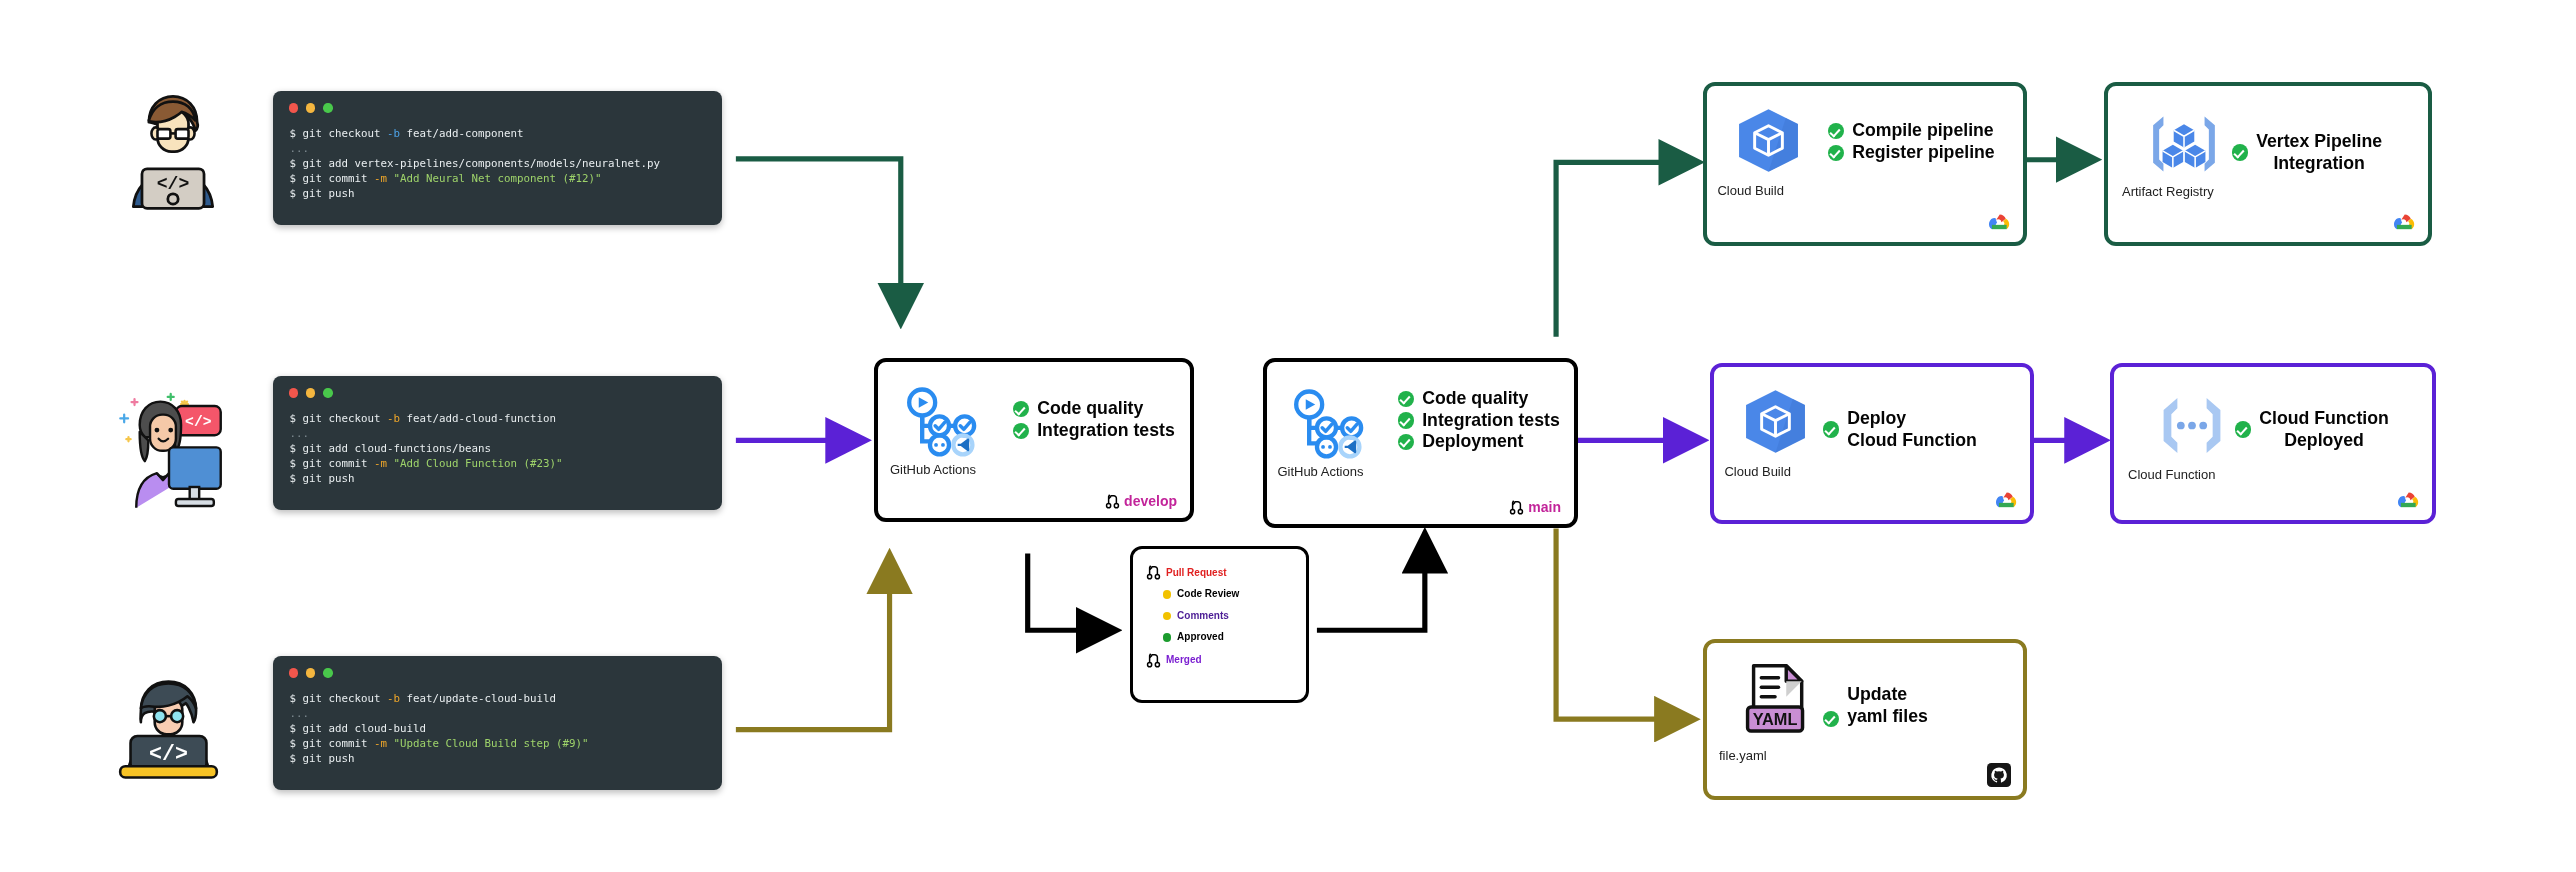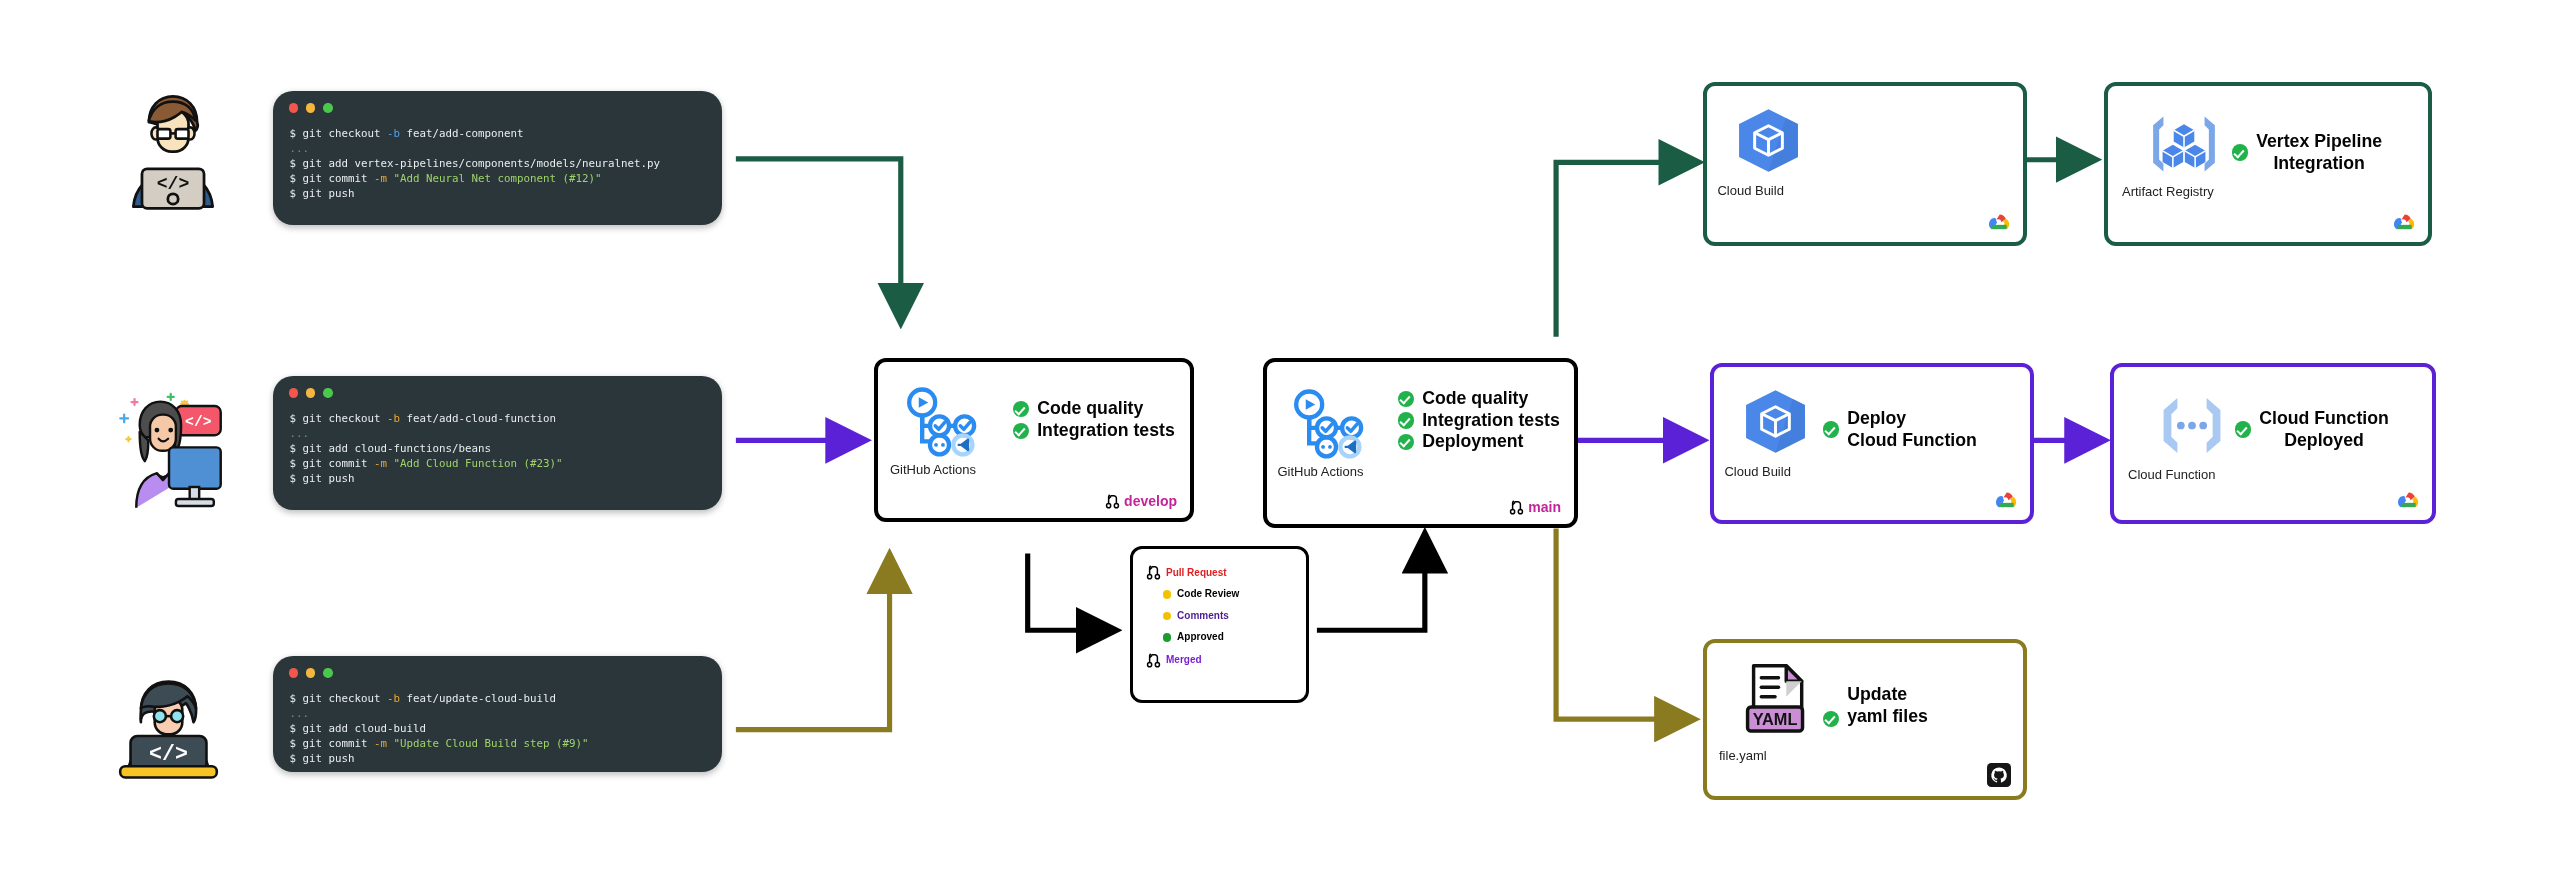--- a/index.html
+++ b/index.html
@@ -2,21 +2,21 @@
 <html style="font-size:14px"><head>
 <meta charset="utf-8">
 <style>
   html,body{margin:0;padding:0;background:#fff;}
   body{width:2576px;height:872px;position:relative;overflow:hidden;
        font-family:"Liberation Sans",sans-serif;}
   .stage{position:absolute;left:0;top:0;width:2576px;height:872px;}
   .abs{position:absolute;}
 
   
-  .term{position:absolute;background:#2b363b;border-radius:20px;
+  .term{position:absolute;background:#2b363b;border-radius:8px;
         box-shadow:0 2.6px 6px rgba(0,0,0,.25);}
   .dots{position:absolute;left:15.5px;top:12px;display:flex;gap:7.8px;}
   .dot{width:9.5px;height:9.5px;border-radius:50%;}
   .d-r{background:#f2564c;} .d-y{background:#f4b63f;} .d-g{background:#49c84b;}
   .term pre{margin:0;position:absolute;left:16.4px;top:35px;
             font-family:"DejaVu Sans Mono","Liberation Mono",monospace;
             font-size:10.8px;line-height:15px;color:#e9eef0;white-space:pre;}
   .tk-f{color:#f0a72a;} .tk-fb{color:#4da3e8;}
   .tk-s{color:#9ed36a;} .tk-dim{color:#7d8a90;}
 
@@ -122,21 +122,21 @@
       <span class="dot d-y"></span>
       <span class="dot d-g"></span>
     </div>
     <pre><span>$ git checkout </span><span class="tk-f">-b</span><span> feat/add-cloud-function</span>
 <span class="tk-dim">...</span>
 <span>$ git add cloud-functions/beans</span>
 <span>$ git commit </span><span class="tk-f">-m</span><span class="tk-s"> "Add Cloud Function (#23)"</span>
 <span>$ git push</span></pre>
   </div>
 
-  <div class="term" id="term2" style="left:273px;top:656px;width:449px;height:116px;">
+  <div class="term" id="term2" style="left:273px;top:656px;width:449px;height:134px;">
     <div class="dots">
       <span class="dot d-r"></span>
       <span class="dot d-y"></span>
       <span class="dot d-g"></span>
     </div>
     <pre><span>$ git checkout </span><span class="tk-f">-b</span><span> feat/update-cloud-build</span>
 <span class="tk-dim">...</span>
 <span>$ git add cloud-build</span>
 <span>$ git commit </span><span class="tk-f">-m</span><span class="tk-s"> "Update Cloud Build step (#9)"</span>
 <span>$ git push</span></pre>
@@ -303,20 +303,30 @@
   <div class="card" style="left:1703px;top:82px;width:324px;height:164px;border:4.3px solid #1a5c44;">
     <div class="abs" style="left:26px;top:19px;">
       <svg width="71" height="71" viewBox="0 0 82 82">
         <path d="M41 5 L75 22 v38 L41 77 L7 60 V22 z" fill="#4a87e8"></path>
         <path d="M41 77 L75 60 V22 L61 15 Z" fill="#3f79d6" opacity=".55"></path>
         <path d="M41 24 L57 32 v18 L41 58 L25 50 V32 z" fill="none" stroke="#fff" stroke-width="3.4" stroke-linejoin="round"></path>
         <path d="M25 32 L41 40 L57 32 M41 40 v18" fill="none" stroke="#fff" stroke-width="3.4" stroke-linejoin="round"></path>
       </svg>
     </div>
     <div class="svc" style="left:10.4px;top:97px;">Cloud Build</div>
+    <div class="rows" style="left:121px;top:26px;width:199px;height:60px;">
+      <div class="row">
+        <span class="chk"></span>
+        <span class="lbl">Compile pipeline</span>
+      </div>
+      <div class="row">
+        <span class="chk"></span>
+        <span class="lbl">Register pipeline</span>
+      </div>
+    </div>
     <div class="abs" style="right:12px;bottom:8.6px;">
       <svg width="26" height="22.5" viewBox="0 0 30 26">
         <path d="M17 4 a8 8 0 0 1 7 5 l-5 4 a4 4 0 0 0 -6 -3z" fill="#ea4335"></path>
         <path d="M24 9 a7 7 0 0 1 1 12 l-3-5 a3 3 0 0 0 -1 -4z" fill="#fbbc05"></path>
         <path d="M8 21 a7 7 0 0 1 4 -13 l2 6 a2 2 0 0 0 -1 3z" fill="#4285f4"></path>
         <path d="M8 21 h17 v-5 H8z" fill="#34a853"></path>
       </svg>
     </div>
   </div>
 

